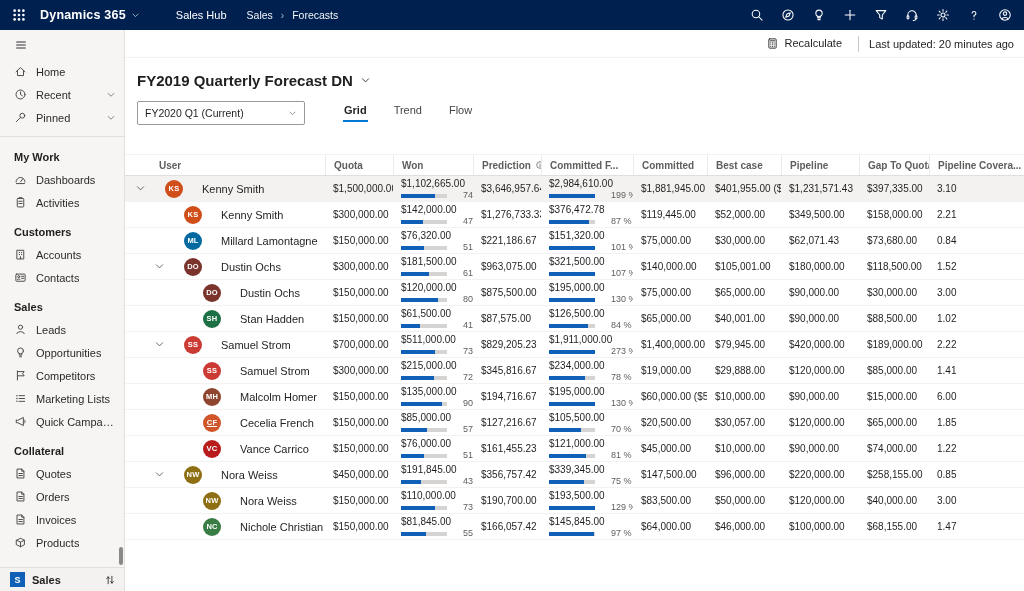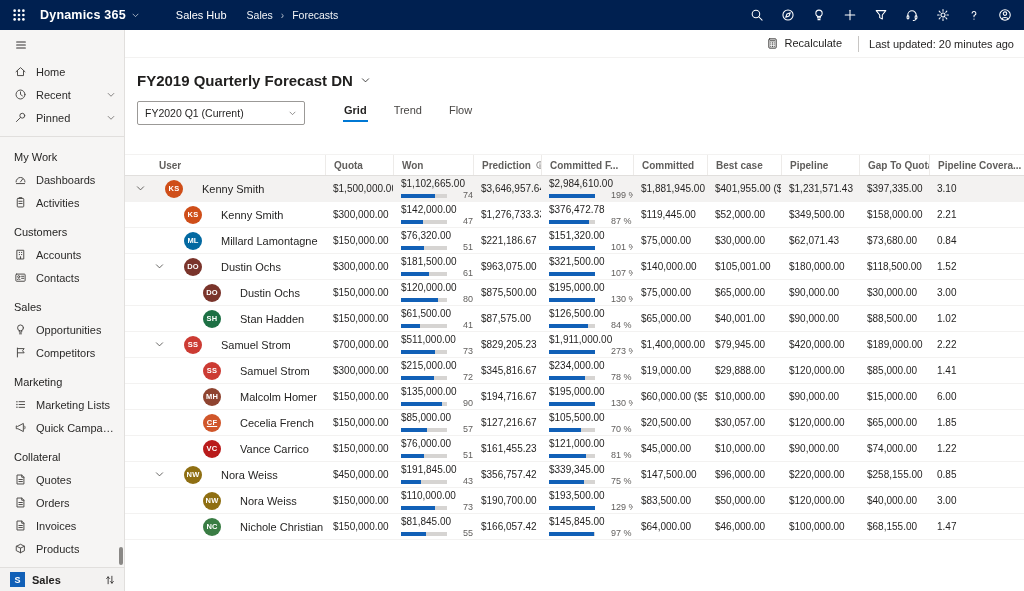--- a/index.html
+++ b/index.html
@@ -27,21 +27,21 @@
   
   .sidebar{width:125px;flex:0 0 125px;background:var(--sidebar-bg,#f6f5f4);border-right:1px solid #e1dfdd;display:flex;flex-direction:column}
   .side-scroll{flex:1;overflow:hidden;position:relative}
   .side-burger-row{height:30px;display:flex;align-items:center;padding-left:14px}
   .s-burger{width:14px;height:14px;color:#323130;cursor:pointer}
   .side-item{height:23px;display:flex;align-items:center;padding:0 8px 0 14px;gap:9px;font-size:11px;color:#2b2a29;cursor:pointer;white-space:nowrap}
   .s-icon{width:13px;height:13px;flex:0 0 13px;color:#4c4a48}
   .s-label{overflow:hidden;text-overflow:ellipsis}
   .s-chev{width:10px;height:10px;margin-left:auto;color:#605e5c;flex:0 0 10px}
   .side-div{height:1px;background:#e1dfdd;margin:7px 0 2px}
-  .s-title{font-size:11px;font-weight:400;color:#201f1e;padding:12px 8px 5px 14px}
+  .s-title{font-size:11px;font-weight:700;color:#201f1e;padding:12px 8px 5px 14px}
   .side-thumb{position:absolute;right:1px;bottom:2px;width:4px;height:18px;background:#8a8886;border-radius:2px}
   .side-footer{height:24px;flex:0 0 24px;border-top:1px solid #e1dfdd;background:#f3f2f1;display:flex;align-items:center;padding:0 8px 0 10px;gap:7px;cursor:pointer}
   .sf-tile{width:15px;height:15px;background:var(--bar-fill,#1160b7);color:#fff;font-size:9px;font-weight:700;display:flex;align-items:center;justify-content:center;flex:0 0 15px}
   .sf-label{font-size:11px;font-weight:700}
   .sf-swap{width:12px;height:12px;margin-left:auto;color:#323130}
 
   
   .main{flex:1;min-width:0;display:flex;flex-direction:column;background:#fff}
   .cmdbar{height:28px;flex:0 0 28px;display:flex;align-items:center;justify-content:flex-end;gap:10px;padding:0 10px;border-bottom:1px solid #f3f2f1;font-size:11px}
   .cmd-btn{display:flex;align-items:flex-start;gap:6px;cursor:pointer;color:#201f1e;padding:3px 6px}
@@ -294,20 +294,30 @@
 
   </div>
             </div>
   </div>
           <div class="side-section">
     <div class="s-title">Sales</div>
     <div class="s-items">
               <div class="side-item">
     <span class="s-icon">
                   <svg viewBox="0 0 16 16" aria-hidden="true">
+                    <circle cx="8" cy="5.2" r="2.6"></circle>
+                    <path d="M3.4 13 C3.8 9.8 12.2 9.8 12.6 13"></path>
+                  </svg>
+                </span>
+    <span class="s-label">Leads</span>
+
+  </div>
+              <div class="side-item">
+    <span class="s-icon">
+                  <svg viewBox="0 0 16 16" aria-hidden="true">
                     <circle cx="8" cy="6" r="3.6"></circle>
                     <path d="M6.5 9.5 L6.5 11.3 L9.5 11.3 L9.5 9.5"></path>
                     <line x1="6.8" y1="13.3" x2="9.2" y2="13.3"></line>
                   </svg>
                 </span>
     <span class="s-label">Opportunities</span>
 
   </div>
               <div class="side-item">
     <span class="s-icon">
@@ -315,21 +325,20 @@
                     <line x1="4.2" y1="2.5" x2="4.2" y2="13.5"></line>
                     <path d="M4.2 3.2 H12.5 L10.5 5.8 L12.5 8.4 H4.2"></path>
                   </svg>
                 </span>
     <span class="s-label">Competitors</span>
 
   </div>
             </div>
   </div>
           <div class="side-section">
-    <div class="s-title">Marketing</div>
     <div class="s-items">
               <div class="side-item">
     <span class="s-icon">
                   <svg viewBox="0 0 16 16" aria-hidden="true">
                     <g fill="currentColor" stroke="none">
                       <circle cx="3.6" cy="4.5" r="0.9"></circle>
                       <circle cx="3.6" cy="8" r="0.9"></circle>
                       <circle cx="3.6" cy="11.5" r="0.9"></circle>
                     </g>
                     <line x1="6.2" y1="4.5" x2="13" y2="4.5"></line>

